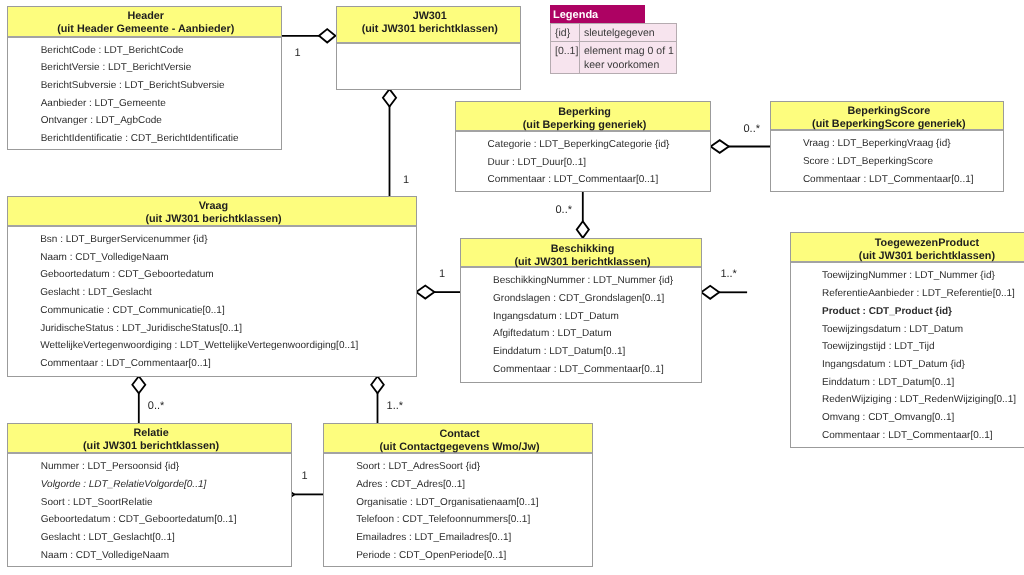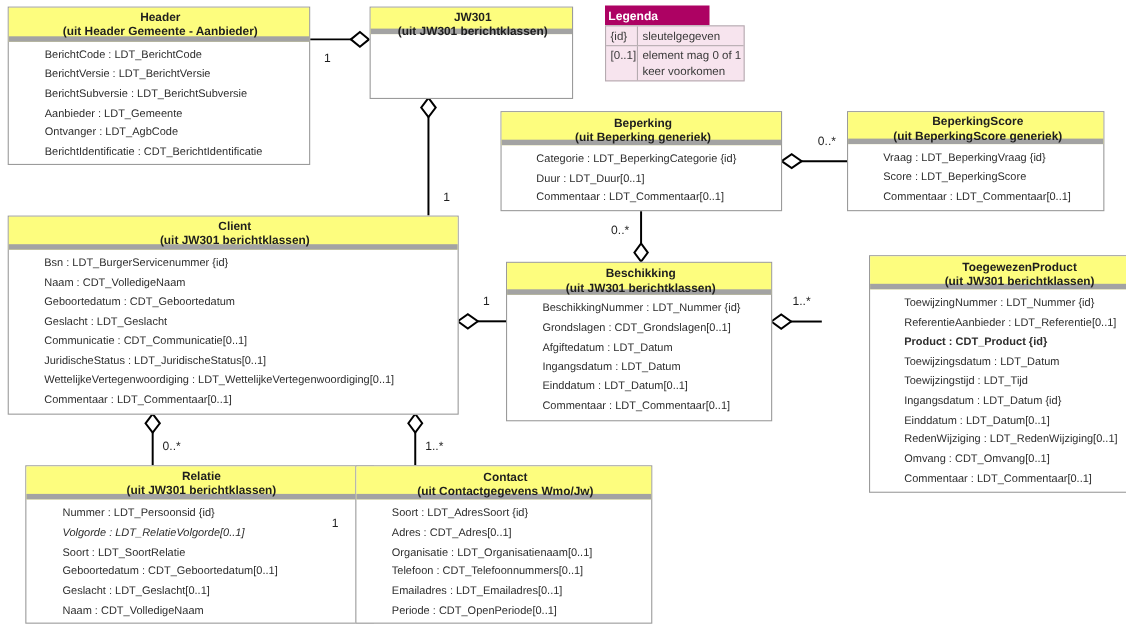--- a/index.html
+++ b/index.html
@@ -3,21 +3,21 @@
 <meta charset="utf-8">
 <title>JW301 UML klassendiagram</title>
 <style>
   html,body{margin:0;padding:0;}
   body{width:1024px;height:575px;background:#ffffff;position:relative;overflow:hidden;
        font-family:"Liberation Sans",sans-serif;color:#353535;
        -webkit-font-smoothing:antialiased;text-rendering:geometricPrecision;}
   #stage{position:absolute;left:0;top:0;width:1024px;height:575px;}
 
   .umlbox{position:absolute;border:1px solid var(--class-border,#9b9b9b);background:#ffffff;box-sizing:border-box;}
-  .umlhead{background:var(--class-head,#fdfd7e);border-bottom:5px solid #a3a3a3;text-align:center;
+  .umlhead{background:var(--class-head,#fdfd7e);border-bottom:2px solid #a3a3a3;text-align:center;
            font-weight:bold;font-size:10.8px;color:#1e1e1e;line-height:13px;
            box-sizing:border-box;padding:3.7px 0 0 3px;}
   .umlhead div{white-space:nowrap;}
   .umlattrs{box-sizing:border-box;padding-top:4px;}
   .attr{font-size:10px;line-height:17.7px;white-space:nowrap;color:#2d2d2d;
         padding-left:32px;}
 
   svg#edges{position:absolute;left:0;top:0;width:1024px;height:575px;overflow:visible;}
   .mult{position:absolute;font-size:11px;color:#1f1f1f;white-space:nowrap;line-height:12px;}
 
@@ -66,21 +66,21 @@
         <div class="umlattrs">
           <div class="attr" style="padding-left: 32.7px;">BerichtCode : LDT_BerichtCode</div>
           <div class="attr" style="padding-left: 32.7px;">BerichtVersie : LDT_BerichtVersie</div>
           <div class="attr" style="padding-left: 32.7px;">BerichtSubversie : LDT_BerichtSubversie</div>
           <div class="attr" style="padding-left: 32.7px;">Aanbieder : LDT_Gemeente</div>
           <div class="attr" style="padding-left: 32.7px;">Ontvanger : LDT_AgbCode</div>
           <div class="attr" style="padding-left: 32.7px;">BerichtIdentificatie : CDT_BerichtIdentificatie</div>
         </div>
       </div>
       <div class="umlbox" style="left: 335.5px; top: 5.5px; width: 185.5px; height: 84.5px;">
-        <div class="umlhead" style="height: 24px;">
+        <div class="umlhead" style="height: 37px;">
           <div>JW301</div>
           <div>(uit JW301 berichtklassen)</div>
         </div>
         <div class="umlattrs"></div>
       </div>
       <div class="umlbox" style="left: 454.8px; top: 101px; width: 256.5px; height: 90.8px;">
         <div class="umlhead" style="height: 29.8px;">
           <div>Beperking</div>
           <div>(uit Beperking generiek)</div>
         </div>
@@ -96,21 +96,21 @@
           <div>(uit BeperkingScore generiek)</div>
         </div>
         <div class="umlattrs">
           <div class="attr" style="padding-left: 31.5px;">Vraag : LDT_BeperkingVraag {id}</div>
           <div class="attr" style="padding-left: 31.5px;">Score : LDT_BeperkingScore</div>
           <div class="attr" style="padding-left: 31.5px;">Commentaar : LDT_Commentaar[0..1]</div>
         </div>
       </div>
       <div class="umlbox" style="left: 7.2px; top: 195.7px; width: 409.6px; height: 180.9px;">
         <div class="umlhead" style="height: 30.3px;">
-          <div>Client</div>
+          <div>Vraag</div>
           <div>(uit JW301 berichtklassen)</div>
         </div>
         <div class="umlattrs">
           <div class="attr" style="padding-left: 32px;">Bsn : LDT_BurgerServicenummer {id}</div>
           <div class="attr" style="padding-left: 32px;">Naam : CDT_VolledigeNaam</div>
           <div class="attr" style="padding-left: 32px;">Geboortedatum : CDT_Geboortedatum</div>
           <div class="attr" style="padding-left: 32px;">Geslacht : LDT_Geslacht</div>
           <div class="attr" style="padding-left: 32px;">Communicatie : CDT_Communicatie[0..1]</div>
           <div class="attr" style="padding-left: 32px;">JuridischeStatus : LDT_JuridischeStatus[0..1]</div>
           <div class="attr" style="padding-left: 32px;">WettelijkeVertegenwoordiging : LDT_WettelijkeVertegenwoordiging[0..1]</div>
@@ -118,22 +118,22 @@
         </div>
       </div>
       <div class="umlbox" style="left: 460.3px; top: 238px; width: 241.4px; height: 144.8px;">
         <div class="umlhead" style="height: 29.2px;">
           <div>Beschikking</div>
           <div>(uit JW301 berichtklassen)</div>
         </div>
         <div class="umlattrs">
           <div class="attr" style="padding-left: 31.8px;">BeschikkingNummer : LDT_Nummer {id}</div>
           <div class="attr" style="padding-left: 31.8px;">Grondslagen : CDT_Grondslagen[0..1]</div>
+          <div class="attr" style="padding-left: 31.8px;">Ingangsdatum : LDT_Datum</div>
           <div class="attr" style="padding-left: 31.8px;">Afgiftedatum : LDT_Datum</div>
-          <div class="attr" style="padding-left: 31.8px;">Ingangsdatum : LDT_Datum</div>
           <div class="attr" style="padding-left: 31.8px;">Einddatum : LDT_Datum[0..1]</div>
           <div class="attr" style="padding-left: 31.8px;">Commentaar : LDT_Commentaar[0..1]</div>
         </div>
       </div>
       <div class="umlbox" style="left: 790px; top: 232.1px; width: 270.8px; height: 215.5px;">
         <div class="umlhead" style="height: 30.3px;">
           <div>ToegewezenProduct</div>
           <div>(uit JW301 berichtklassen)</div>
         </div>
         <div class="umlattrs">
@@ -142,21 +142,21 @@
           <div class="attr" style="padding-left: 31px; font-weight: bold;">Product : CDT_Product {id}</div>
           <div class="attr" style="padding-left: 31px;">Toewijzingsdatum : LDT_Datum</div>
           <div class="attr" style="padding-left: 31px;">Toewijzingstijd : LDT_Tijd</div>
           <div class="attr" style="padding-left: 31px;">Ingangsdatum : LDT_Datum {id}</div>
           <div class="attr" style="padding-left: 31px;">Einddatum : LDT_Datum[0..1]</div>
           <div class="attr" style="padding-left: 31px;">RedenWijziging : LDT_RedenWijziging[0..1]</div>
           <div class="attr" style="padding-left: 31px;">Omvang : CDT_Omvang[0..1]</div>
           <div class="attr" style="padding-left: 31px;">Commentaar : LDT_Commentaar[0..1]</div>
         </div>
       </div>
-      <div class="umlbox" style="left: 7.1px; top: 422.8px; width: 317px; height: 144.5px; margin-left: 16px;">
+      <div class="umlbox" style="left: 7.1px; top: 422.8px; width: 285px; height: 144.5px;">
         <div class="umlhead" style="height: 30.3px;">
           <div>Relatie</div>
           <div>(uit JW301 berichtklassen)</div>
         </div>
         <div class="umlattrs">
           <div class="attr" style="padding-left: 32.7px;">Nummer : LDT_Persoonsid {id}</div>
           <div class="attr" style="padding-left: 32.7px; font-style: italic;">Volgorde : LDT_RelatieVolgorde[0..1]</div>
           <div class="attr" style="padding-left: 32.7px;">Soort : LDT_SoortRelatie</div>
           <div class="attr" style="padding-left: 32.7px;">Geboortedatum : CDT_Geboortedatum[0..1]</div>
           <div class="attr" style="padding-left: 32.7px;">Geslacht : LDT_Geslacht[0..1]</div>

